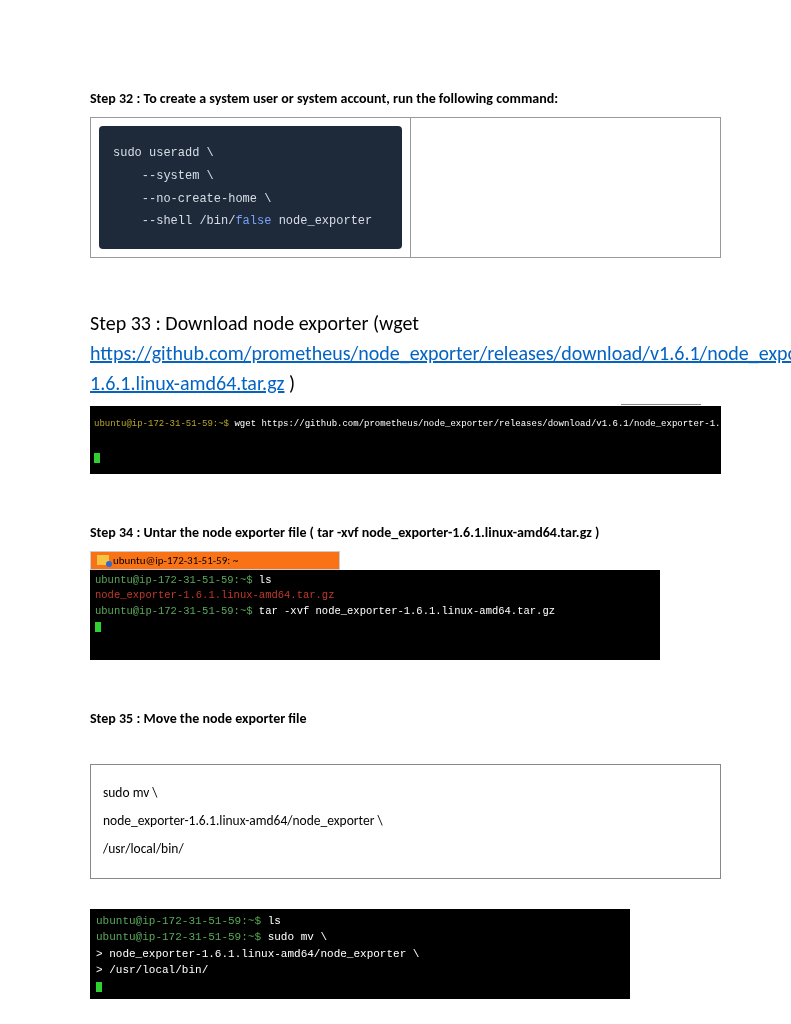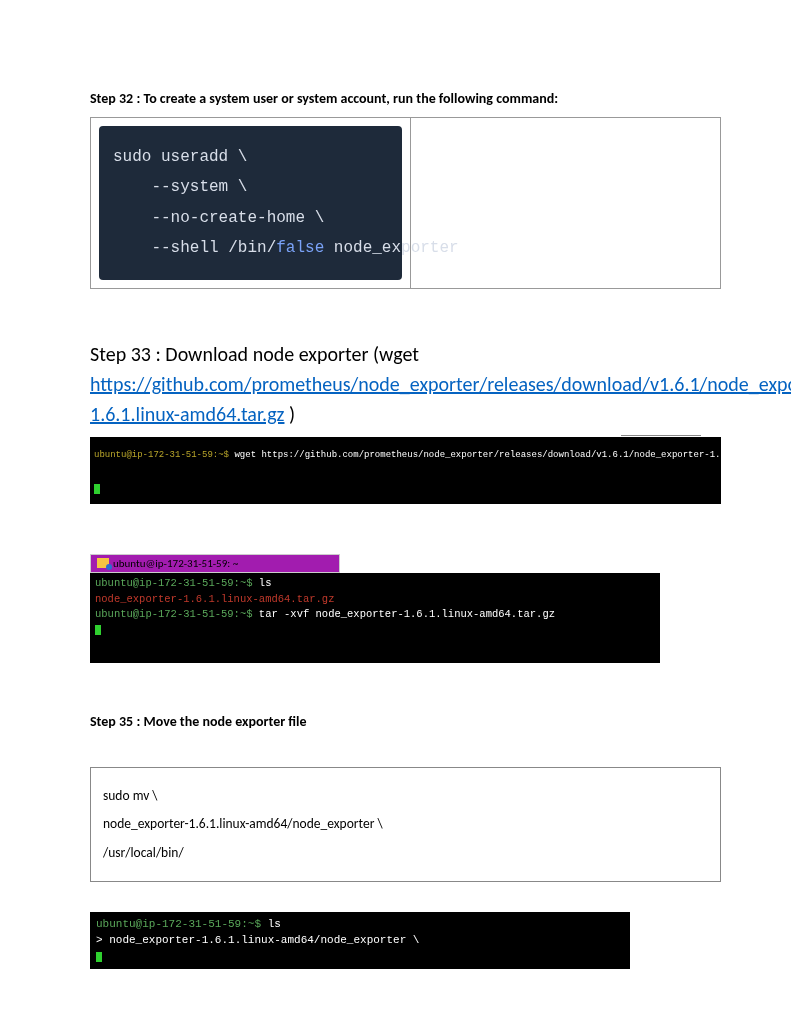--- a/index.html
+++ b/index.html
@@ -27,21 +27,21 @@
       padding: 8px;
     }
     .table-cell-right {
       flex: 1;
       padding: 8px 12px;
     }
     .code-dark-rounded {
       background: #1e2a3a;
       color: #d8dee9;
       font-family: 'Courier New', monospace;
-      font-size: 16px;
+      font-size: 12px;
       padding: 16px 14px;
       border-radius: 4px;
       line-height: 1.9;
       white-space: pre;
     }
     .kw-false { color: #7aa2f7; }
     .code-header { font-weight: bold; margin-bottom: 8px; }
     .code-plain-lines { line-height: 2.2; font-size: 13px; }
     .code-indent { padding-left: 14px; }
     .link {
@@ -65,21 +65,21 @@
     .prompt-yellow { color: #b8a52a; }
     .prompt-cmd { color: #fff; }
     .terminal-cursor {
       display: inline-block;
       width: 6px;
       height: 10px;
       background: #2fd02f;
       vertical-align: middle;
     }
     .title-bar {
-      background: #a21caf;
+      background: #f97316;
       font-size: 11px;
       padding: 2px 6px;
       display: flex;
       align-items: center;
       gap: 4px;
       border: 1px solid #ccc;
       width: 250px;
     }
     .title-bar-icon {
       width: 12px;
@@ -148,20 +148,21 @@
   <div class="terminal-black" style="position:relative;">
     <div class="hr-top-light"></div>
     <div style="color:#888;font-size:8px;">&nbsp;</div>
     <div class="line"><span class="prompt-yellow">ubuntu@ip-172-31-51-59:~$</span><span class="prompt-cmd"> wget https://github.com/prometheus/node_exporter/releases/download/v1.6.1/node_exporter-1.6.1.linux-amd64.tar.gz</span></div>
     <div style="height:24px;"></div>
     <span class="terminal-cursor"></span>
   </div>
 </div>
 
 <div class="section">
+  <p class="step-heading">Step 34 : Untar the node exporter file ( tar -xvf node_exporter-1.6.1.linux-amd64.tar.gz )</p>
   <div class="title-bar">
     <span class="title-bar-icon"></span>
     <span>ubuntu@ip-172-31-51-59: ~</span>
   </div>
   <div class="terminal2">
     <div><span class="txt-green-prompt">ubuntu@ip-172-31-51-59:~$</span><span> ls</span></div>
     <div class="txt-red">node_exporter-1.6.1.linux-amd64.tar.gz</div>
     <div><span class="txt-green-prompt">ubuntu@ip-172-31-51-59:~$</span><span> tar -xvf node_exporter-1.6.1.linux-amd64.tar.gz</span></div>
     <span class="terminal-cursor"></span>
     <div style="height:18px;"></div>
@@ -171,16 +172,18 @@
 <div class="section" style="margin-bottom:8px;">
   <p class="step-heading">Step 35 : Move the node exporter file</p>
   <br>
   <div class="code-box-border">
     <div>sudo mv \</div>
     <div> node_exporter-1.6.1.linux-amd64/node_exporter \</div>
     <div>/usr/local/bin/</div>
   </div>
   <div class="terminal3">
     <div><span class="txt-green-prompt">ubuntu@ip-172-31-51-59:~$</span><span> ls</span></div>
+    <div><span class="txt-green-prompt">ubuntu@ip-172-31-51-59:~$</span><span> sudo mv \</span></div>
     <div>&gt;<span>  node_exporter-1.6.1.linux-amd64/node_exporter \</span></div>
+    <div>&gt;<span>  /usr/local/bin/</span></div>
     <span class="terminal-cursor"></span>
   </div>
 </div>
 
 </body></html>

